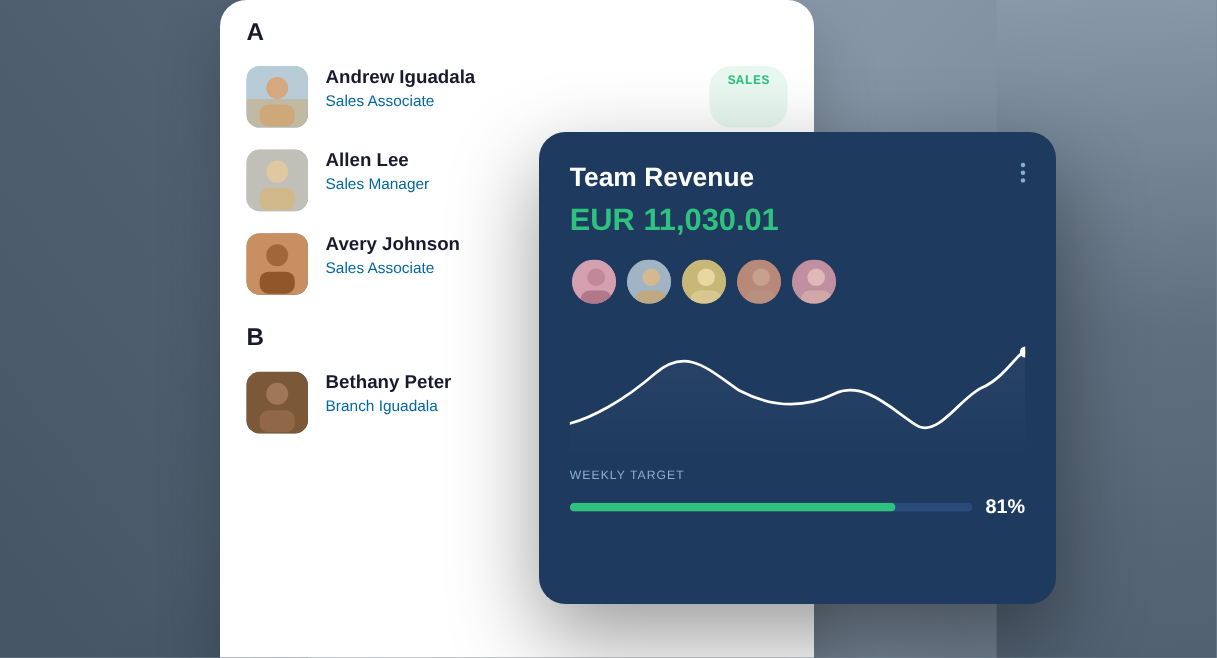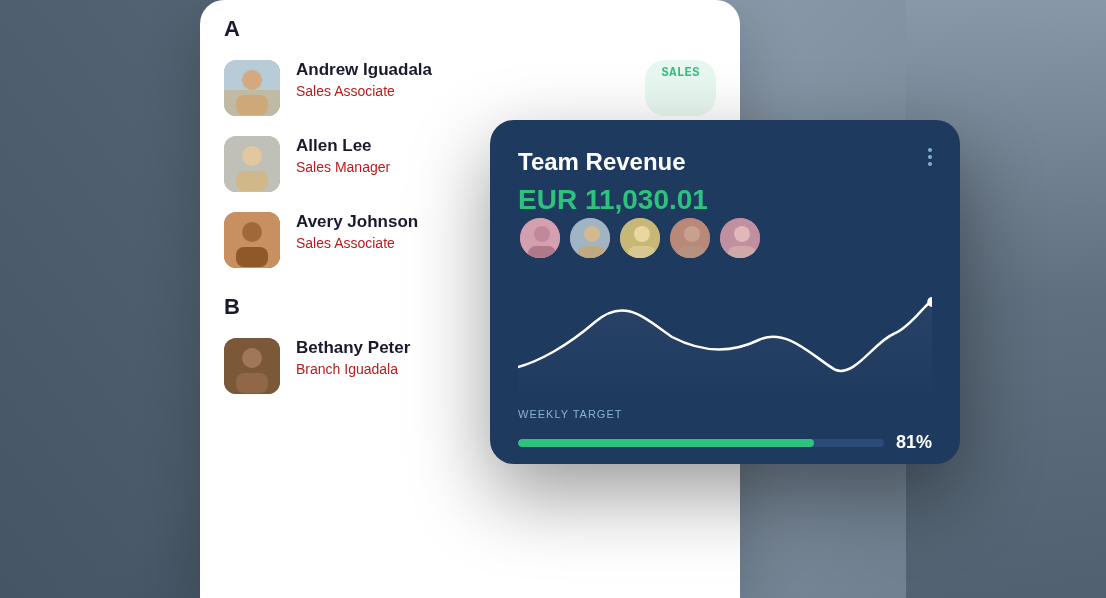--- a/index.html
+++ b/index.html
@@ -85,41 +85,41 @@
 
     .contact-name {
       font-size: 17px;
       font-weight: 600;
       color: #1a1a2e;
       margin-bottom: 3px;
     }
 
     .contact-role {
       font-size: 14px;
-      color: #b91c1c;
+      color: #0369a1;
     }
 
     .sales-badge {
       background: #e8f8f0;
       color: #2ec27e;
       font-size: 12px;
       font-weight: 600;
       padding: 6px 16px;
       border-radius: 20px;
       letter-spacing: 0.5px;
       font-family: Liberation Mono, monospace;
     }
 
     
     .revenue-card {
       position: absolute;
       left: 490px;
       top: 120px;
       width: 470px;
-      height: 344px;
+      height: 429px;
       background: #1e3a5f;
       border-radius: 24px;
       padding: 28px;
       box-shadow: 0 30px 80px rgba(0,0,0,0.4);
       z-index: 10;
     }
 
     .card-header {
       display: flex;
       justify-content: space-between;
@@ -144,20 +144,21 @@
       width: 4px;
       height: 4px;
       border-radius: 50%;
       background: #8ab0d0;
     }
 
     .revenue-amount {
       font-size: 28px;
       font-weight: 700;
       color: #2ec27e;
+      margin-bottom: 18px;
     }
 
     .team-avatars {
       display: flex;
       gap: 6px;
       margin-bottom: 12px;
     }
 
     .team-avatar {
       width: 44px;

